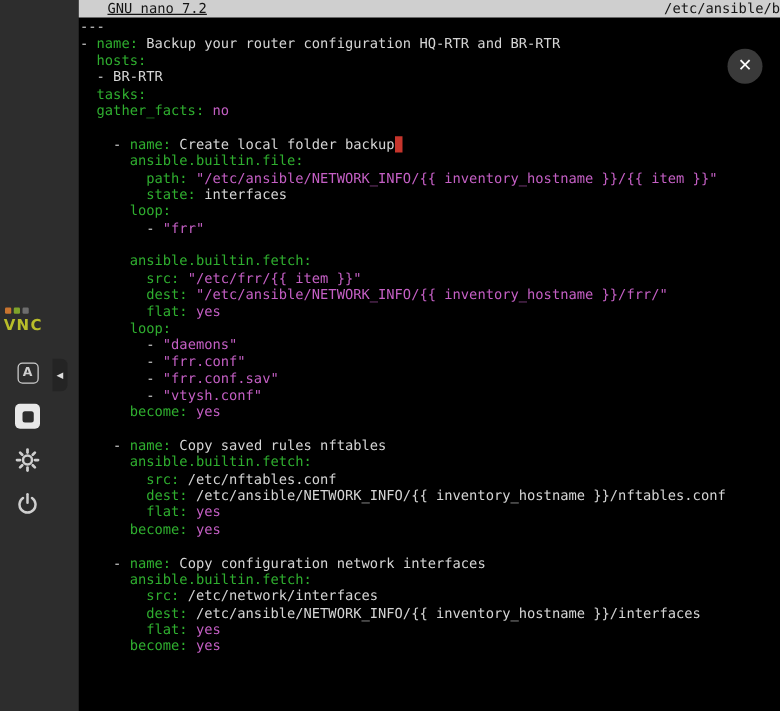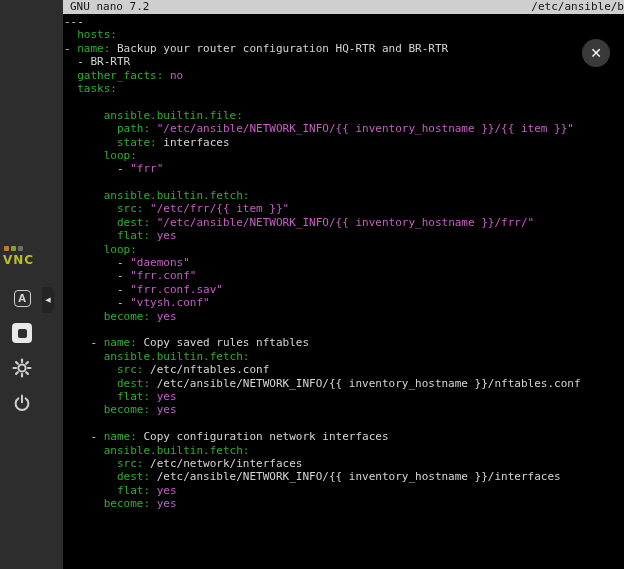--- a/index.html
+++ b/index.html
@@ -9,21 +9,21 @@
   }
   *{box-sizing:border-box;margin:0;padding:0;}
   html,body{width:624px;height:569px;overflow:hidden;}
   body{background:var(--c-page_bg);font-family:"DejaVu Sans Mono",monospace;}
   .viewport{position:relative;width:624px;height:569px;overflow:hidden;}
 
   
   .terminal{position:absolute;left:63px;top:0;width:561px;height:569px;background:var(--c-terminal_bg);cursor:text;}
   .titlebar{height:14px;background:var(--c-titlebar_bg);color:var(--c-titlebar_fg);
     font-size:11px;line-height:14px;display:flex;justify-content:space-between;white-space:pre;}
-  .titlebar .app{padding-left:7px;}
+  .titlebar .app{padding-left:23px;text-decoration:underline;}
   .titlebar .file{padding-right:0;text-align:right;}
   .buffer{padding-left:1px;padding-top:1px;}
   .tl{white-space:pre;height:13.4px;line-height:13.4px;font-size:11px;color:var(--c-plain);}
   .seg-p{color:var(--c-plain);}
   .seg-k{color:var(--c-key);}
   .seg-s{color:var(--c-string);}
   .seg-c{background:var(--c-cursor);}
 
   
   .logo{position:absolute;left:3px;top:246px;width:36px;}
@@ -102,26 +102,27 @@
     <span>◀</span>
   </div>
 
   <div class="terminal">
     <div class="titlebar">
       <span class="app">GNU nano 7.2</span>
       <span class="file">/etc/ansible/b</span>
     </div>
     <div class="buffer">
         <div class="tl"><span class="seg-p">---</span></div>
+        <div class="tl"><span class="seg-p">- </span><span class="seg-k">name:</span><span class="seg-p"> Backup your router configuration HQ-RTR and BR-RTR</span></div>
         <div class="tl"><span class="seg-p">  </span><span class="seg-k">hosts:</span></div>
-        <div class="tl"><span class="seg-p">- </span><span class="seg-k">name:</span><span class="seg-p"> Backup your router configuration HQ-RTR and BR-RTR</span></div>
         <div class="tl"><span class="seg-p">  - BR-RTR</span></div>
+        <div class="tl"><span class="seg-p">  </span><span class="seg-k">tasks:</span></div>
         <div class="tl"><span class="seg-p">  </span><span class="seg-k">gather_facts:</span><span class="seg-p"> </span><span class="seg-s">no</span></div>
-        <div class="tl"><span class="seg-p">  </span><span class="seg-k">tasks:</span></div>
         <div class="tl"></div>
+        <div class="tl"><span class="seg-p">    - </span><span class="seg-k">name:</span><span class="seg-p"> Create local folder backup</span><span class="seg-c"> </span></div>
         <div class="tl"><span class="seg-p">      </span><span class="seg-k">ansible.builtin.file:</span></div>
         <div class="tl"><span class="seg-p">        </span><span class="seg-k">path:</span><span class="seg-p"> </span><span class="seg-s">"/etc/ansible/NETWORK_INFO/{{ inventory_hostname }}/{{ item }}"</span></div>
         <div class="tl"><span class="seg-p">        </span><span class="seg-k">state:</span><span class="seg-p"> interfaces</span></div>
         <div class="tl"><span class="seg-p">      </span><span class="seg-k">loop:</span></div>
         <div class="tl"><span class="seg-p">        - </span><span class="seg-s">"frr"</span></div>
         <div class="tl"></div>
         <div class="tl"><span class="seg-p">      </span><span class="seg-k">ansible.builtin.fetch:</span></div>
         <div class="tl"><span class="seg-p">        </span><span class="seg-k">src:</span><span class="seg-p"> </span><span class="seg-s">"/etc/frr/{{ item }}"</span></div>
         <div class="tl"><span class="seg-p">        </span><span class="seg-k">dest:</span><span class="seg-p"> </span><span class="seg-s">"/etc/ansible/NETWORK_INFO/{{ inventory_hostname }}/frr/"</span></div>
         <div class="tl"><span class="seg-p">        </span><span class="seg-k">flat:</span><span class="seg-p"> </span><span class="seg-s">yes</span></div>

